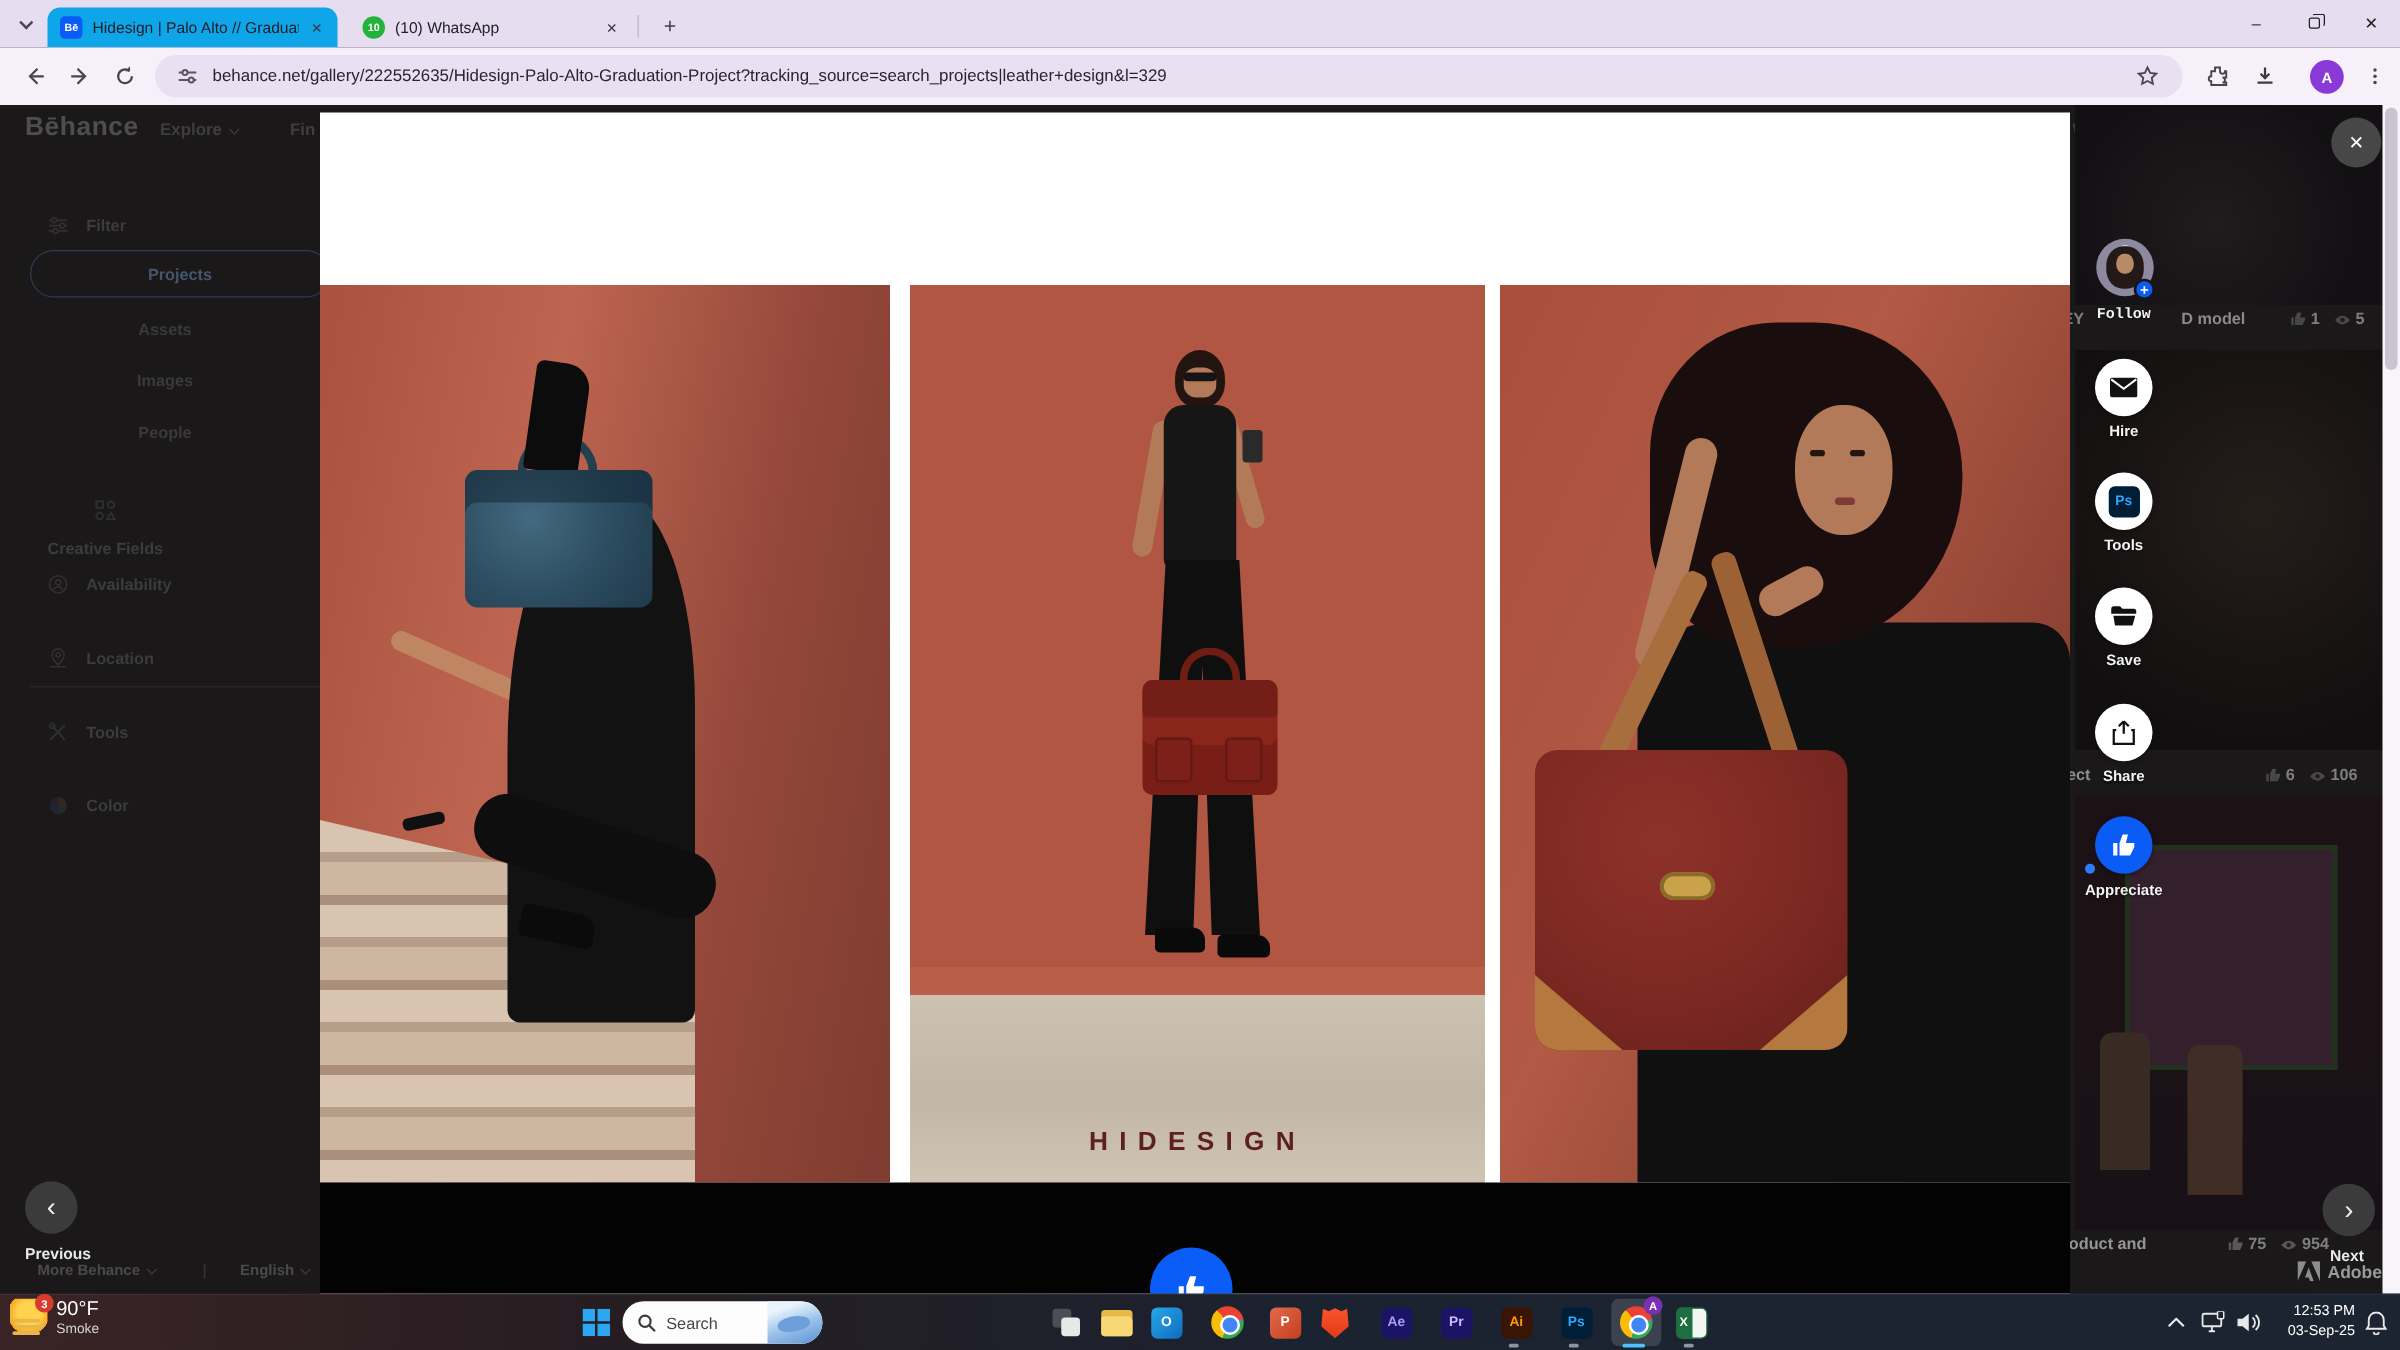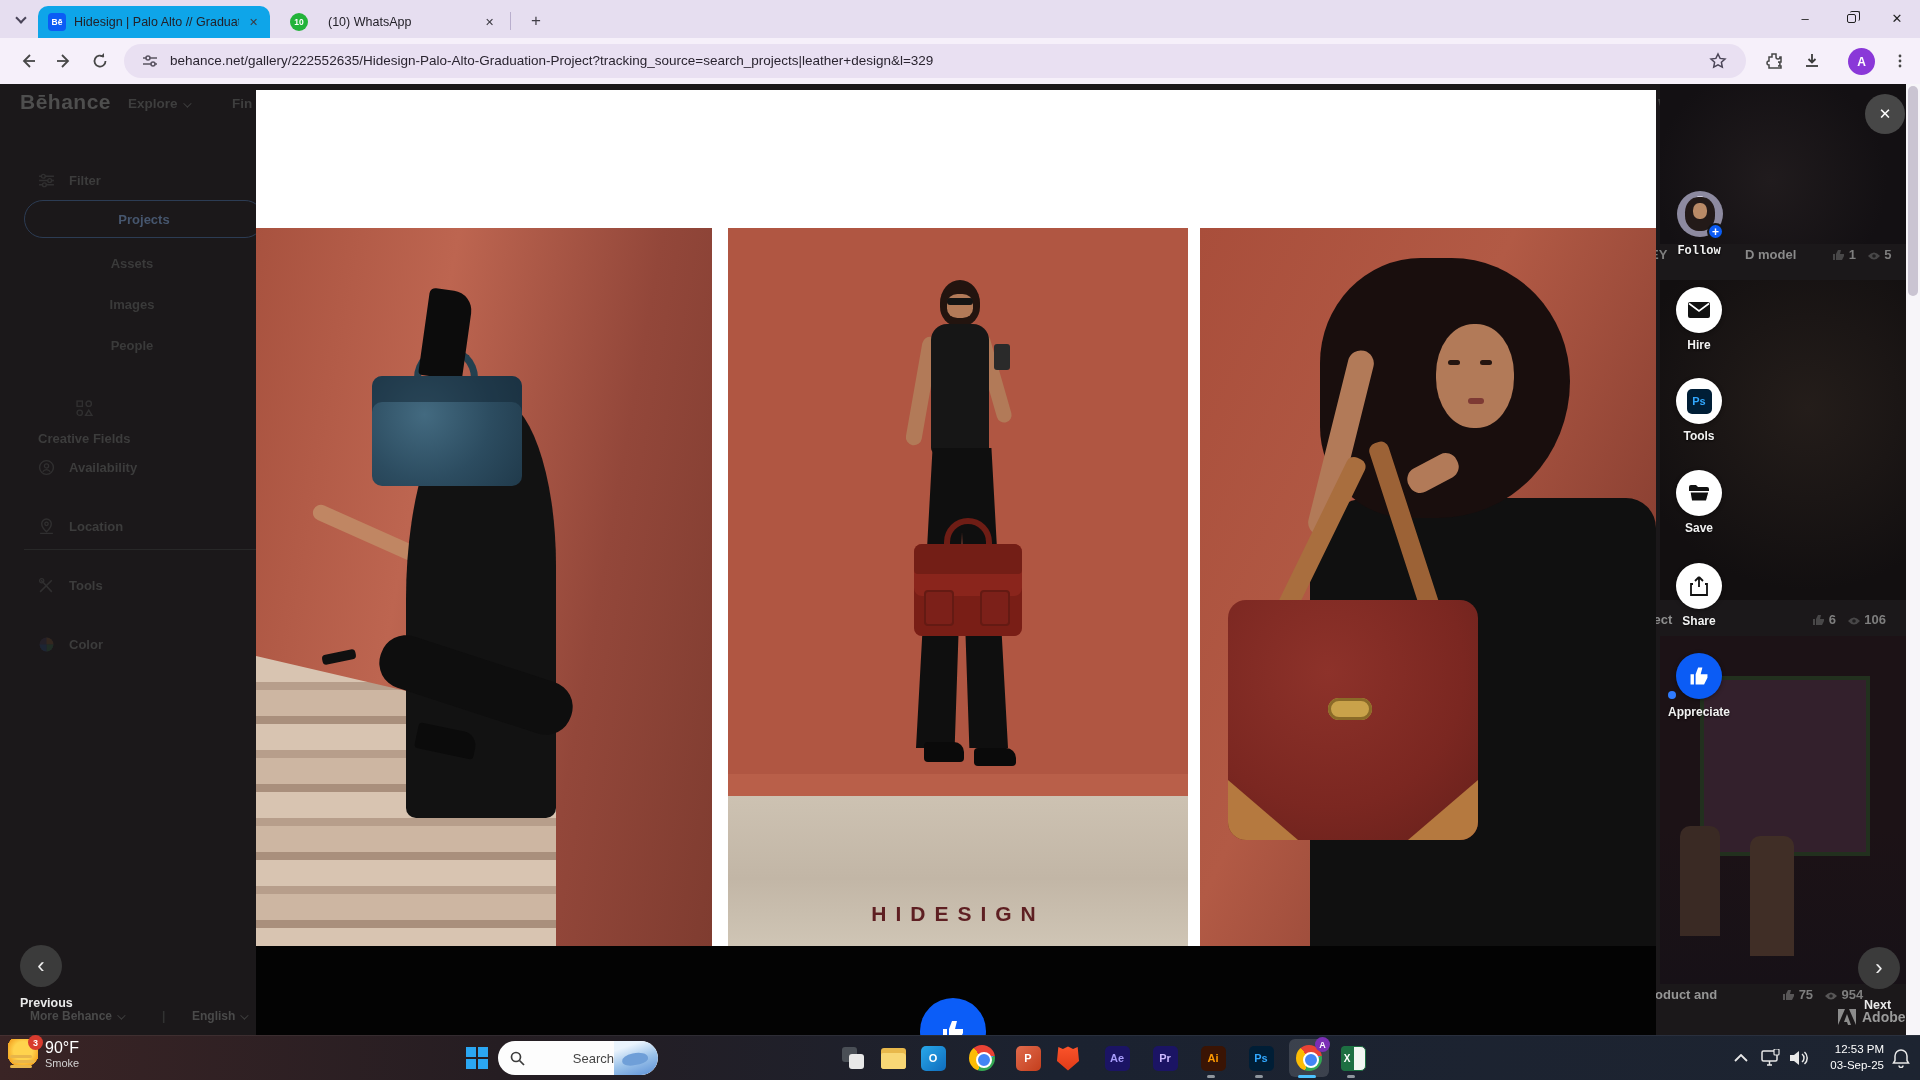--- a/index.html
+++ b/index.html
@@ -8,21 +8,21 @@
   .abs { position:absolute; }
 
   
   #tabstrip { position:absolute; left:0; top:0; width:1920px; height:38px; background:#e6def0; }
   .tab-search { position:absolute; left:8px; top:8px; width:26px; height:24px; border-radius:6px; display:flex; align-items:center; justify-content:center; }
   .cvd { width:8px; height:8px; border-right:2px solid #4a4458; border-bottom:2px solid #4a4458; transform:rotate(45deg); margin-top:-4px; }
   .tab { position:absolute; top:6px; height:32px; display:flex; align-items:center; padding:0 8px 0 10px; font-size:12.5px; color:#232129; }
   .tab.active { background:#0ea5e9; border-radius:10px 10px 0 0; }
   .tab .title { white-space:nowrap; overflow:hidden; flex:1; }
   .fav-be { width:18px; height:18px; border-radius:4px; background:#0b5cf5; color:#fff; font-size:8.5px; font-weight:bold; display:flex; align-items:center; justify-content:center; margin-right:8px; flex:none; }
-  .fav-wa { width:18px; height:18px; border-radius:50%; background:#23b33a; color:#fff; font-size:8.5px; font-weight:bold; display:flex; align-items:center; justify-content:center; margin-right:20px; flex:none; }
+  .fav-wa { width:18px; height:18px; border-radius:50%; background:#23b33a; color:#fff; font-size:8.5px; font-weight:bold; display:flex; align-items:center; justify-content:center; margin-right:8px; flex:none; }
   .tab-close { width:17px; height:17px; border-radius:50%; display:flex; align-items:center; justify-content:center; font-size:11px; color:#3c3a42; margin-left:6px; flex:none; }
   .tab-sep { position:absolute; left:510px; top:12px; width:1px; height:18px; background:#b9aecd; }
   .newtab { position:absolute; left:522px; top:7px; width:28px; height:28px; border-radius:50%; display:flex; align-items:center; justify-content:center; font-size:17px; color:#403e46; }
   .winbtn { position:absolute; top:0; width:46px; height:36px; display:flex; align-items:center; justify-content:center; color:#1f1f1f; font-size:13px; }
   .restore-glyph { width:9px; height:9px; border:1.2px solid #1f1f1f; border-radius:2px; position:relative; }
   .restore-glyph:before { content:""; position:absolute; left:2px; top:-4px; width:9px; height:9px; border:1.2px solid #1f1f1f; border-left:none; border-bottom:none; border-radius:2px; }
 
   #toolbar { position:absolute; left:0; top:38px; width:1920px; height:46px; background:#f6f0fa; }
   .navbtn { position:absolute; top:7px; width:32px; height:32px; border-radius:50%; display:flex; align-items:center; justify-content:center; }
   .omnibox { position:absolute; left:124px; top:6px; width:1622px; height:34px; border-radius:17px; background:#e9e0f2; display:flex; align-items:center; }
@@ -125,21 +125,21 @@
   #scrollbar { position:absolute; left:1906px; top:0; width:14px; height:951px; background:#f7f5f9; }
   #scroll-thumb { position:absolute; left:2px; top:2px; width:10px; height:210px; border-radius:5px; background:#cac4d2; }
 
   
   #taskbar { position:absolute; left:0; top:1035px; width:1920px; height:45px;
     background:linear-gradient(90deg,#3a2425,#251d22 26%,#1b2230 55%,#1d2431); border-top:1px solid rgba(255,255,255,.06); }
   .tb-ic { position:absolute; top:7px; width:30px; height:30px; display:flex; align-items:center; justify-content:center; }
   .appsq { width:25px; height:25px; border-radius:5px; display:flex; align-items:center; justify-content:center; font-size:11px; font-weight:bold; }
   .rundash { position:absolute; top:39px; width:8px; height:3px; border-radius:2px; background:#8e959d; }
   #searchpill { position:absolute; left:498px; top:5px; width:160px; height:34px; border-radius:17px; background:#fdfdfd; display:flex; align-items:center; overflow:hidden; }
-  #searchpill .stext { font-size:13px; color:#454545; margin-left:8px; flex:1;text-align:right; }
+  #searchpill .stext { font-size:13px; color:#454545; margin-left:8px; flex:1; }
   .dolphin { width:44px; height:34px; background:linear-gradient(160deg,#eaf4fd 20%,#9cc3ea 55%,#5a8fd6); border-radius:0 17px 17px 0; position:relative; }
   .dolphin:before { content:""; position:absolute; left:8px; top:12px; width:26px; height:12px; background:#6f9fd8; border-radius:50% 60% 40% 50%; transform:rotate(-12deg); }
   #chromeActive { position:absolute; left:1289px; top:3px; width:40px; height:38px; border-radius:6px; background:rgba(255,255,255,.14); }
   .chrome-ball { width:26px; height:26px; border-radius:50%; position:relative;
     background:conic-gradient(from -40deg,#ea4335 0 33%,#4285f4 0 34%,#34a853 34% 66%,#fbbc05 66% 100%); }
   .chrome-ball:after { content:""; position:absolute; left:7px; top:7px; width:12px; height:12px; border-radius:50%; background:#4285f4; border:2.5px solid #fff; }
   .badgeA { position:absolute; left:1315px; top:1px; width:15px; height:15px; border-radius:50%; background:#7b2fb5; color:#fff; font-size:9px; font-weight:bold; display:flex; align-items:center; justify-content:center; }
   #weather { position:absolute; left:8px; top:3px; display:flex; align-items:center; gap:7px; }
   .wicon { width:30px; height:30px; position:relative; background:radial-gradient(circle at 50% 40%,#ffd34d 0 40%,#f5a623 70%,transparent 71%); }
   .wicon .haze { position:absolute; left:2px; width:22px; height:3px; background:#e8b64a; border-radius:2px; }

